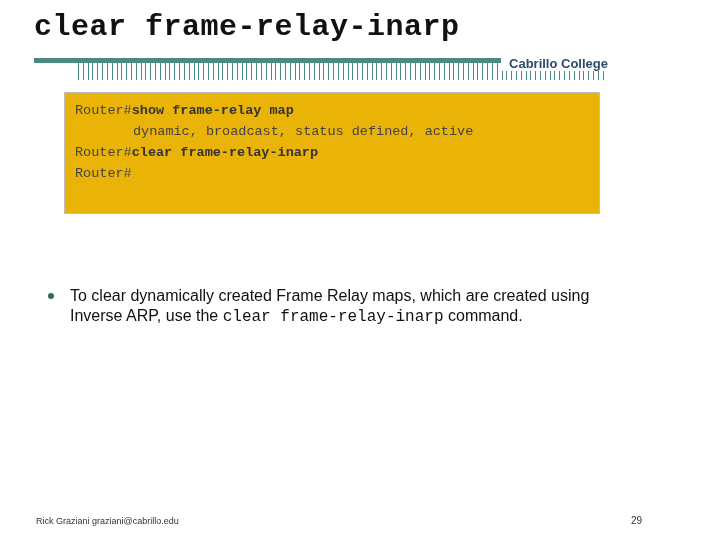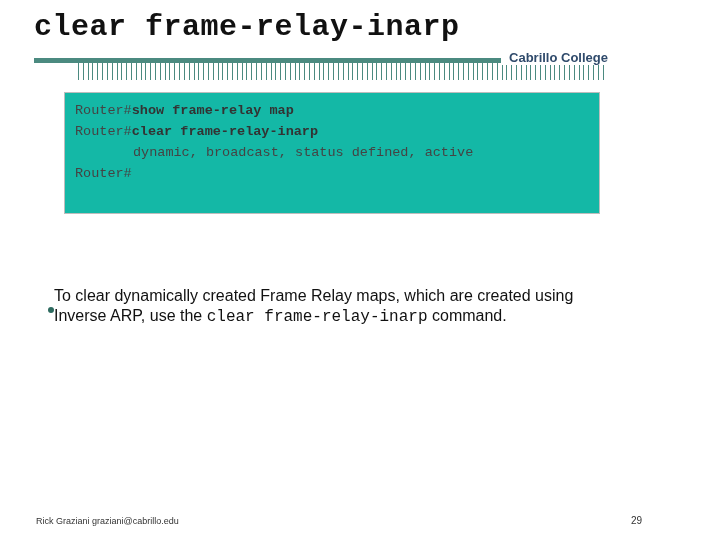--- a/index.html
+++ b/index.html
@@ -17,39 +17,39 @@
   .rule-bar {
     position: absolute; left: 34px; right: 56px; top: 8px; height: 5px;
     background: #4b8a80;
   }
   .ticks {
     position: absolute; left: 78px; right: 56px; top: 13px; height: 17px;
     display: flex;
   }
   .ticks span { flex: 1; border-left: 1px solid #4b8a80; }
   .brand {
-    position: absolute; right: 56px; top: 0;
+    position: absolute; right: 56px; top: 6px;
     font-size: 13px; font-weight: bold; color: #2f4a6b;
     background: #fff; padding-left: 8px;
   }
   .terminal {
     margin: 8px 64px 0 64px;
     border: 1px solid #bdbdbd;
-    background: #14b8a6;
+    background: #eab308;
     padding: 8px 10px 28px 10px;
     font-family: "Courier New", Courier, monospace;
     font-size: 13.5px;
     color: #444;
     line-height: 1.55;
     white-space: nowrap;
   }
   .terminal .line b { font-weight: bold; color: #333; }
   .terminal .indent { padding-left: 58px; }
   .bullet-area { margin: 72px 48px 0 48px; }
-  .bullet { display: flex; align-items: center; }
+  .bullet { display: flex; align-items: flex-start; gap: 16px; }
   .dot { width: 6px; height: 6px; background: #2d6a5f; border-radius: 50%; margin-top: 7px; flex: none; }
   .bullet p { font-size: 16px; color: #111; line-height: 1.3; }
   .bullet .mono { font-family: "Courier New", Courier, monospace; }
   .footer {
     position: absolute; left: 36px; bottom: 14px;
     font-size: 9px; color: #333;
   }
   .pagenum {
     position: absolute; right: 22px; bottom: 14px;
     font-size: 10px; color: #333;
@@ -174,22 +174,22 @@
         <span></span>
         <span></span>
         <span></span>
         <span></span>
     </div>
     <div class="brand">Cabrillo College</div>
   </div>
 
   <div class="terminal">
     <div class="line"><span>Router#</span><b>show frame-relay map</b></div>
+    <div class="line indent">dynamic, broadcast, status defined, active</div>
     <div class="line"><span>Router#</span><b>clear frame-relay-inarp</b></div>
-    <div class="line indent">dynamic, broadcast, status defined, active</div>
     <div class="line">Router#</div>
   </div>
 
   <div class="bullet-area">
     <div class="bullet">
       <div class="dot"></div>
       <p><span>To clear dynamically created Frame Relay maps, which are created using Inverse ARP, use the </span><span class="mono">clear frame-relay-inarp</span><span> command.</span></p>
     </div>
   </div>
 

